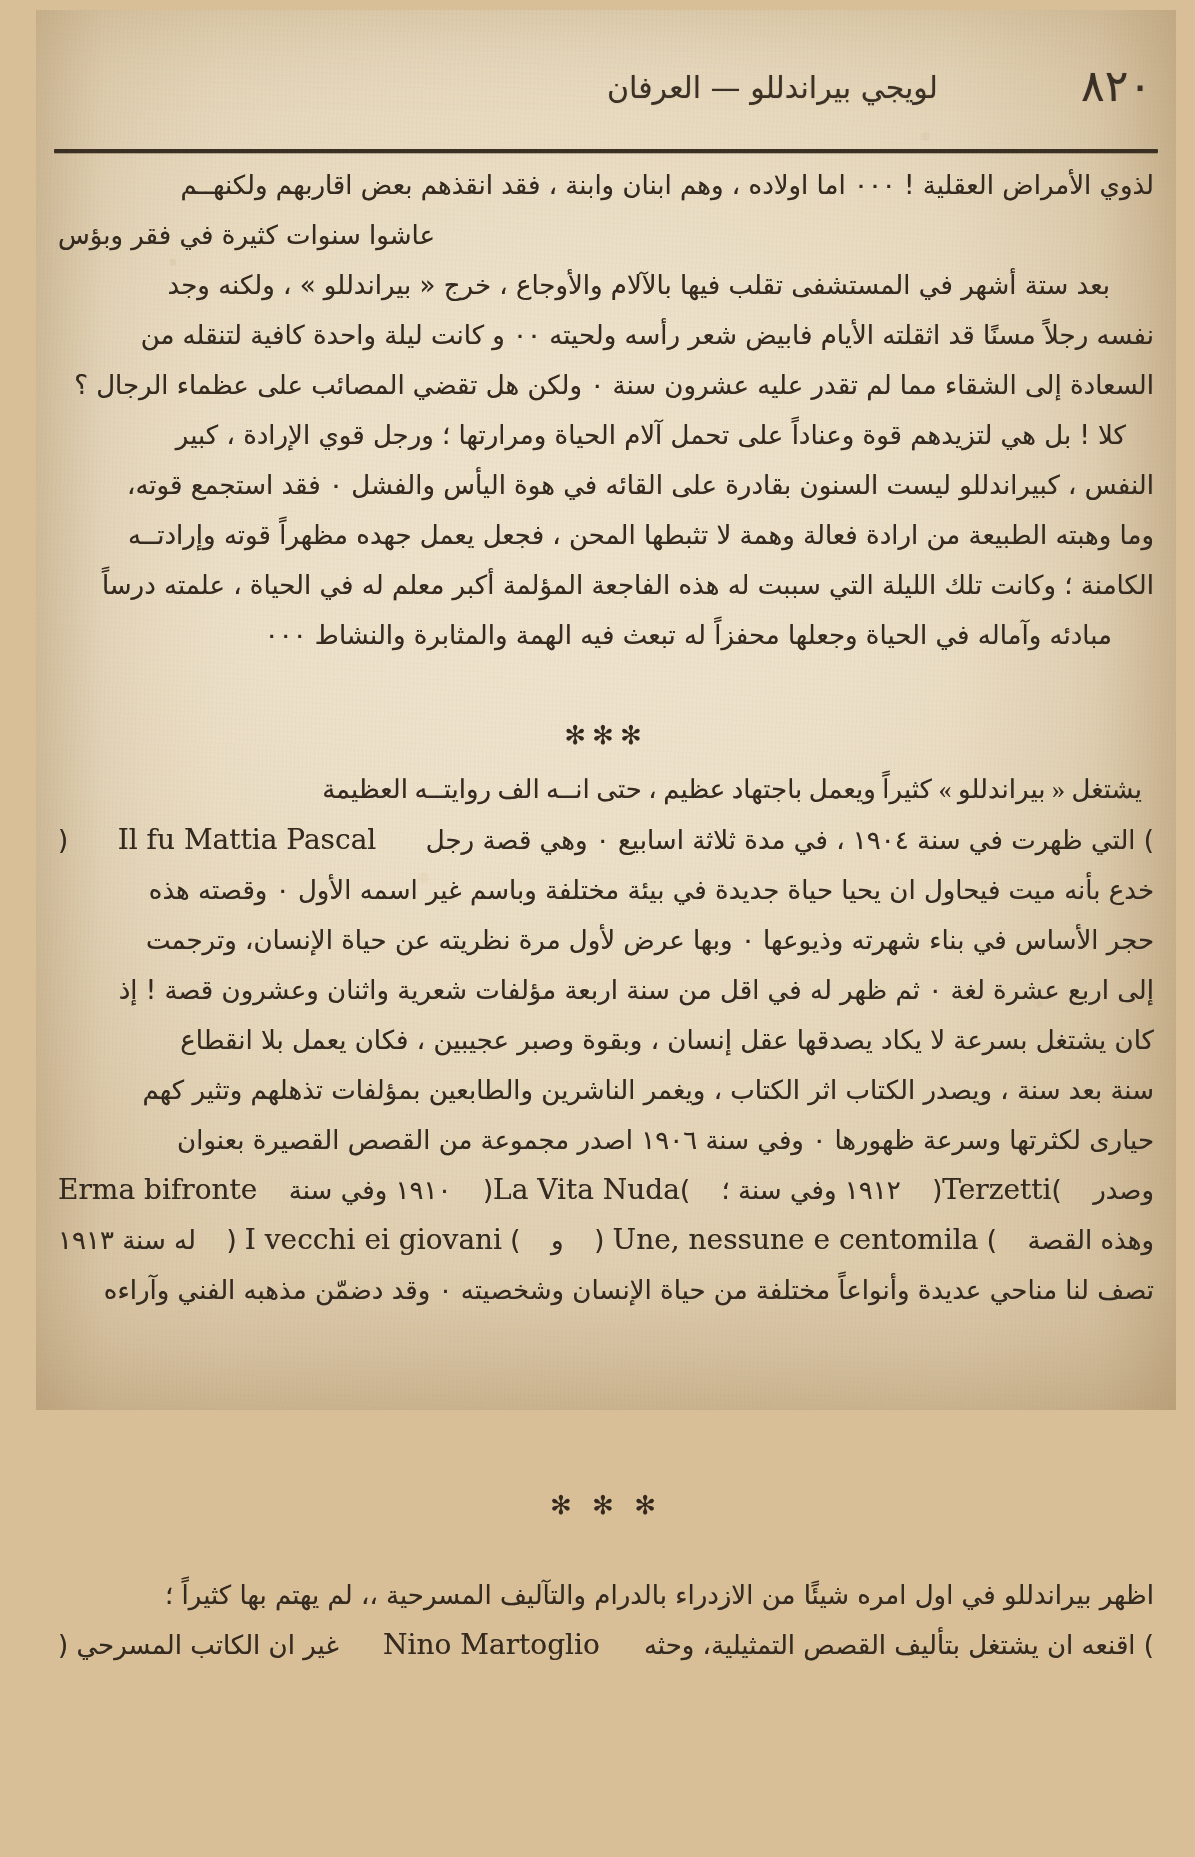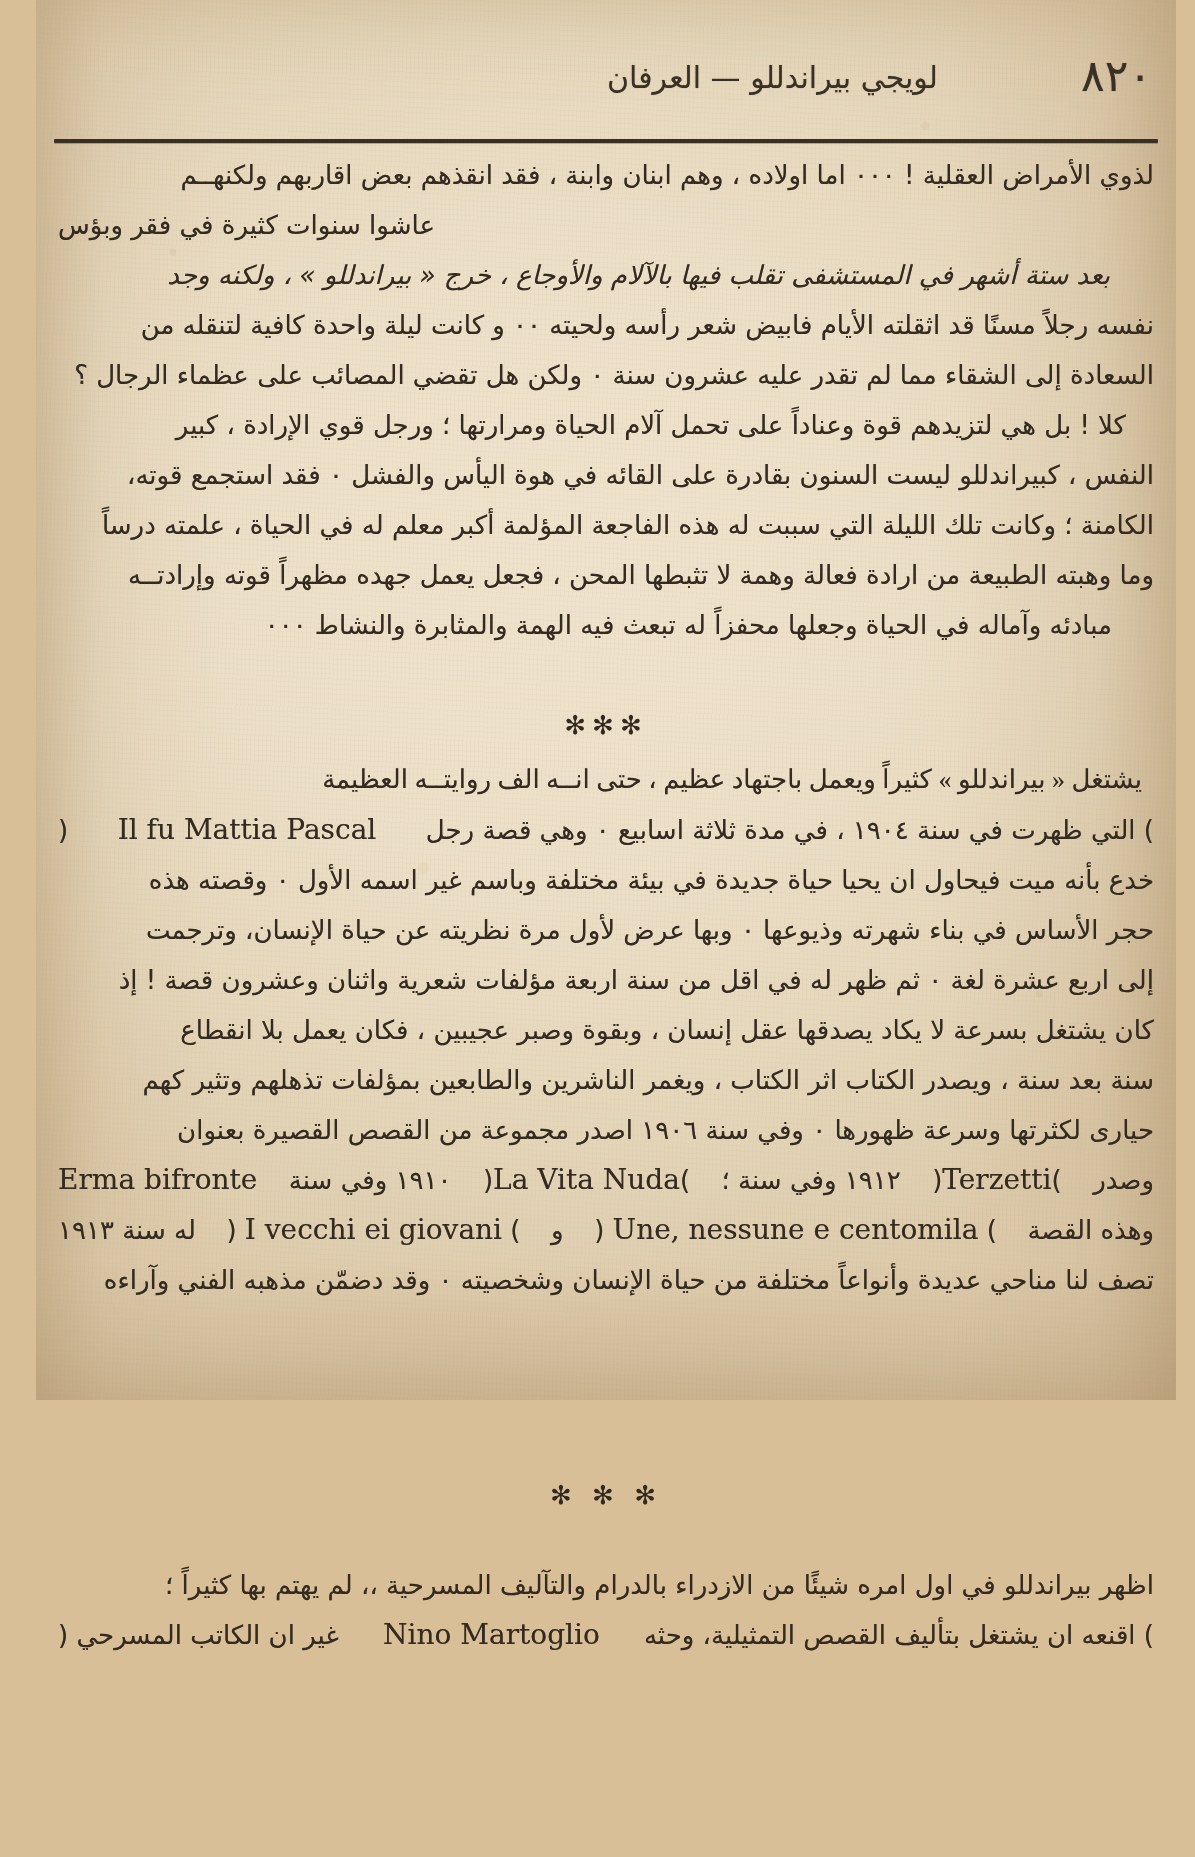--- a/index.html
+++ b/index.html
@@ -6,21 +6,21 @@
   html,body{margin:0;padding:0;}
   body{
     width:1195px;height:1857px;
     background:#d9bf97;
     font-family:"DejaVu Sans","Liberation Sans",sans-serif;
     overflow:hidden;
   }
   
   #scan{
     position:absolute;
-    left:36px; top:0px;
+    left:36px; top:10px;
     width:1140px; height:1400px;
     background:
       radial-gradient(ellipse 70% 55% at 46% 40%, #efe3cd 0%, #ece0c9 38%, #e6d8bd 68%, #ddcbac 100%);
     box-shadow:inset 0 0 90px rgba(170,140,95,.35);
   }
   
   #scan:before{
     content:"";position:absolute;inset:0;pointer-events:none;
     background-image:
       radial-gradient(circle at 12% 18%, rgba(190,160,115,.18) 0 3px, transparent 4px),
@@ -101,40 +101,40 @@
       <div class="hdr-title">لويجي بيراندللو — العرفان</div>
       <div class="hdr-page">٨٢٠</div>
     </div>
     <div class="rule"></div>
 
     <div class="block" style="top:150px;">
       <div class="ln stretch">
         <span>لذوي الأمراض العقلية ! ٠٠٠ اما اولاده ، وهم ابنان وابنة ، فقد انقذهم بعض اقاربهم ولكنهــم</span>
       </div>
       <div class="ln ctr">عاشوا سنوات كثيرة في فقر وبؤس</div>
-      <div class="ln stretch" style="padding-right:44px;font-style:italic;">
+      <div class="ln stretch" style="padding-right:44px;">
         <span>بعد ستة أشهر في المستشفى تقلب فيها بالآلام والأوجاع ، خرج « بيراندللو » ، ولكنه وجد</span>
       </div>
       <div class="ln stretch">
         <span>نفسه رجلاً مسنًا قد اثقلته الأيام فابيض شعر رأسه ولحيته ٠٠ و كانت ليلة واحدة كافية لتنقله من</span>
       </div>
       <div class="ln stretch">
         <span>السعادة إلى الشقاء مما لم تقدر عليه عشرون سنة ٠ ولكن هل تقضي المصائب على عظماء الرجال ؟</span>
       </div>
       <div class="ln stretch" style="padding-right:28px;">
         <span>كلا ! بل هي لتزيدهم قوة وعناداً على تحمل آلام الحياة ومرارتها ؛ ورجل قوي الإرادة ، كبير</span>
       </div>
       <div class="ln stretch">
         <span>النفس ، كبيراندللو ليست السنون بقادرة على القائه في هوة اليأس والفشل ٠ فقد استجمع قوته،</span>
       </div>
       <div class="ln stretch">
+        <span>وما وهبته الطبيعة من ارادة فعالة وهمة لا تثبطها المحن ، فجعل يعمل جهده مظهراً قوته وإرادتــه</span>
+      </div>
+      <div class="ln stretch">
         <span>الكامنة ؛ وكانت تلك الليلة التي سببت له هذه الفاجعة المؤلمة أكبر معلم له في الحياة ، علمته درساً</span>
-      </div>
-      <div class="ln stretch">
-        <span>وما وهبته الطبيعة من ارادة فعالة وهمة لا تثبطها المحن ، فجعل يعمل جهده مظهراً قوته وإرادتــه</span>
       </div>
       <div class="ln rt" style="padding-right:42px;">
         <span>مبادئه وآماله في الحياة وجعلها محفزاً له تبعث فيه الهمة والمثابرة والنشاط ٠٠٠</span>
       </div>
     </div>
 
     <div class="block" style="top:700px;">
       <div class="stars">✻✻✻</div>
     </div>
 

